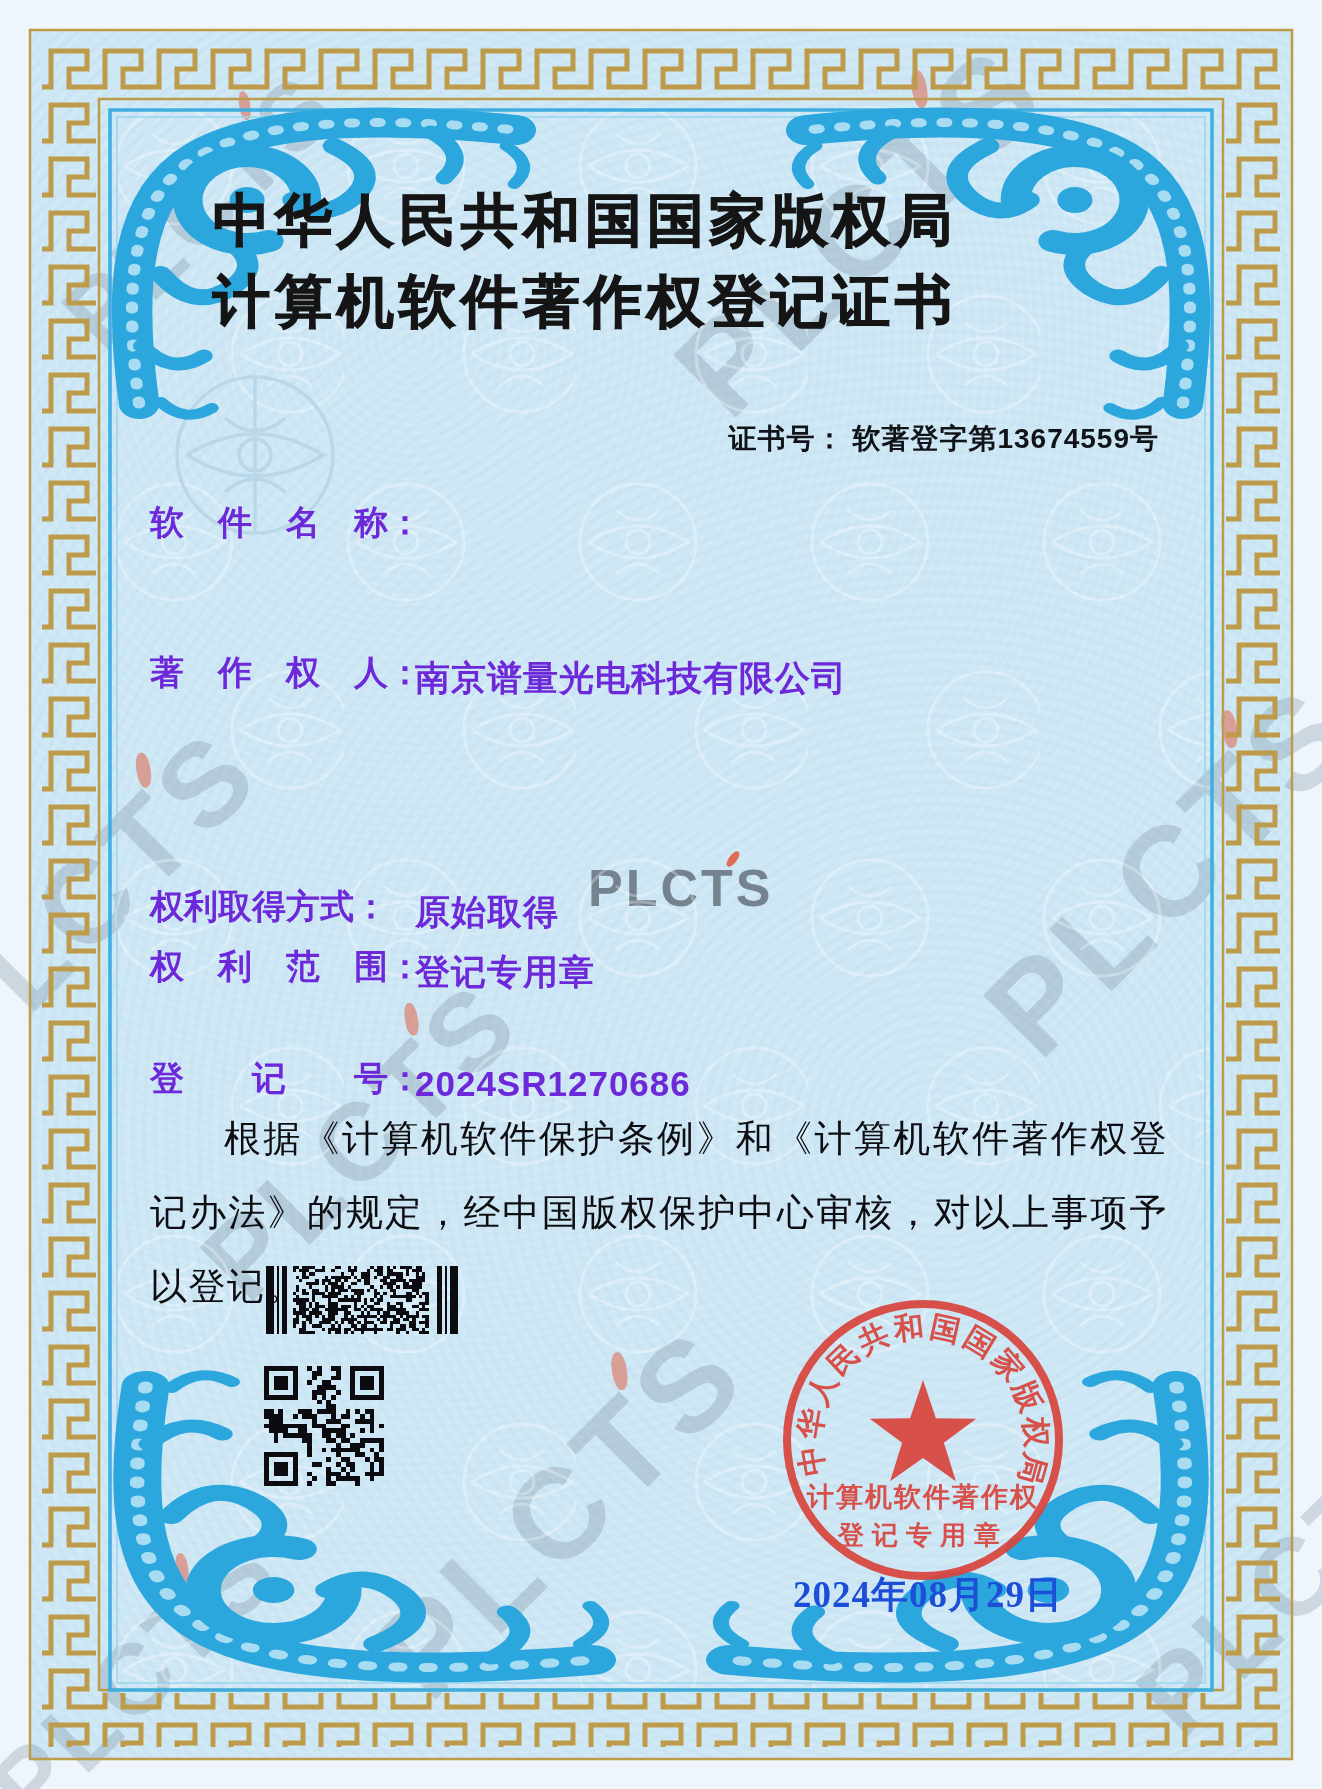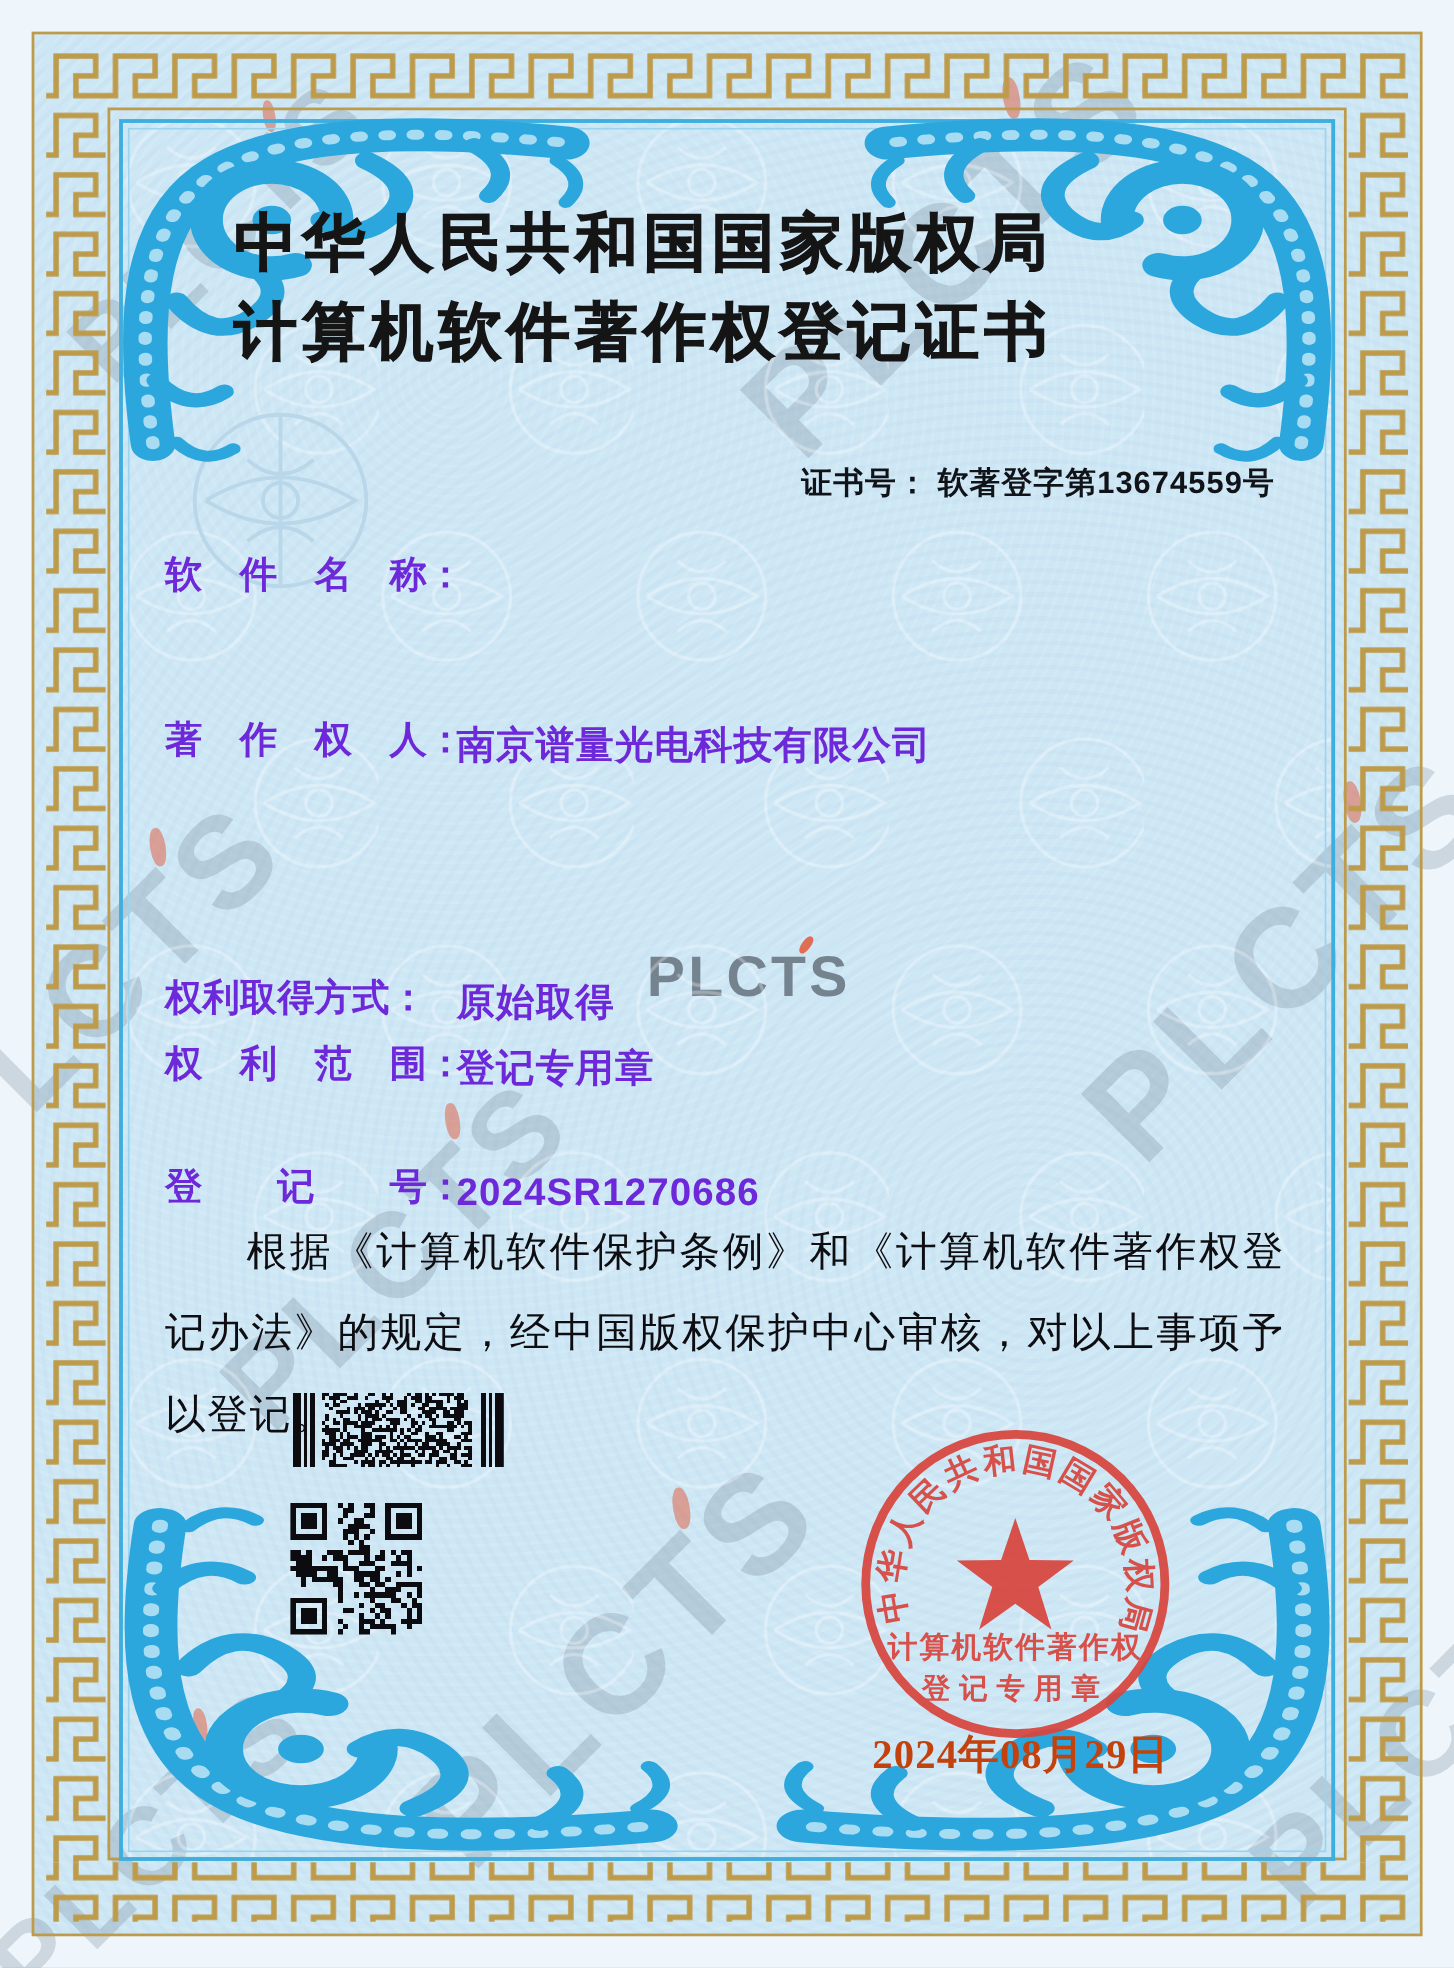--- a/index.html
+++ b/index.html
@@ -45,21 +45,21 @@
       font-family:"Liberation Serif","DejaVu Serif",serif;font-size:37px;line-height:74px;
       text-indent:2em;text-align:justify;letter-spacing:1.5px}
 
   .codes{position:absolute;z-index:5;fill:#0b0b10}
   #barcode{left:266px;top:1266px}
   #qr{left:264px;top:1366px}
   .codes svg{display:block;shape-rendering:crispEdges}
 
   .seal{position:absolute;left:773px;top:1290px;z-index:6;opacity:.93}
   .date{position:absolute;left:778px;top:1570px;width:300px;z-index:7;text-align:center;
-      color:#c2410c;font-family:"Liberation Serif","DejaVu Serif",serif;font-size:37px;font-weight:600;
+      color:#1d4ed8;font-family:"Liberation Serif","DejaVu Serif",serif;font-size:37px;font-weight:600;
       letter-spacing:1px;white-space:nowrap}
 </style>
 </head>
 <body>
 
 <div class="cert">
   <div class="bg"></div>
   <div class="texture"></div>
 
   <svg class="deco" width="1322" height="1789" viewBox="0 0 1322 1789" aria-hidden="true">

